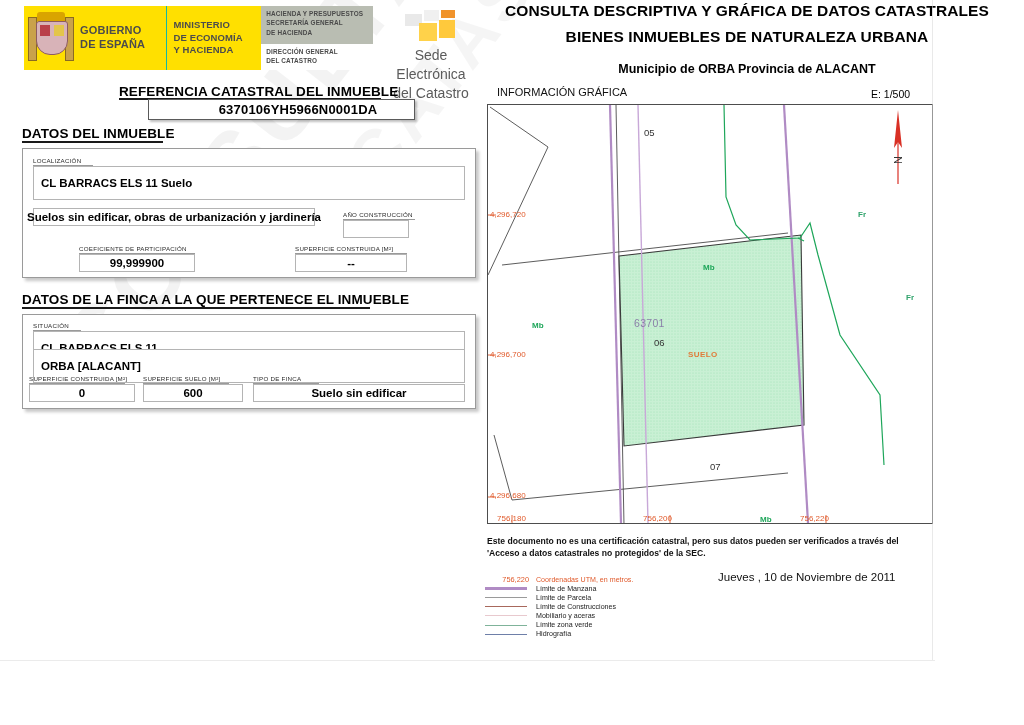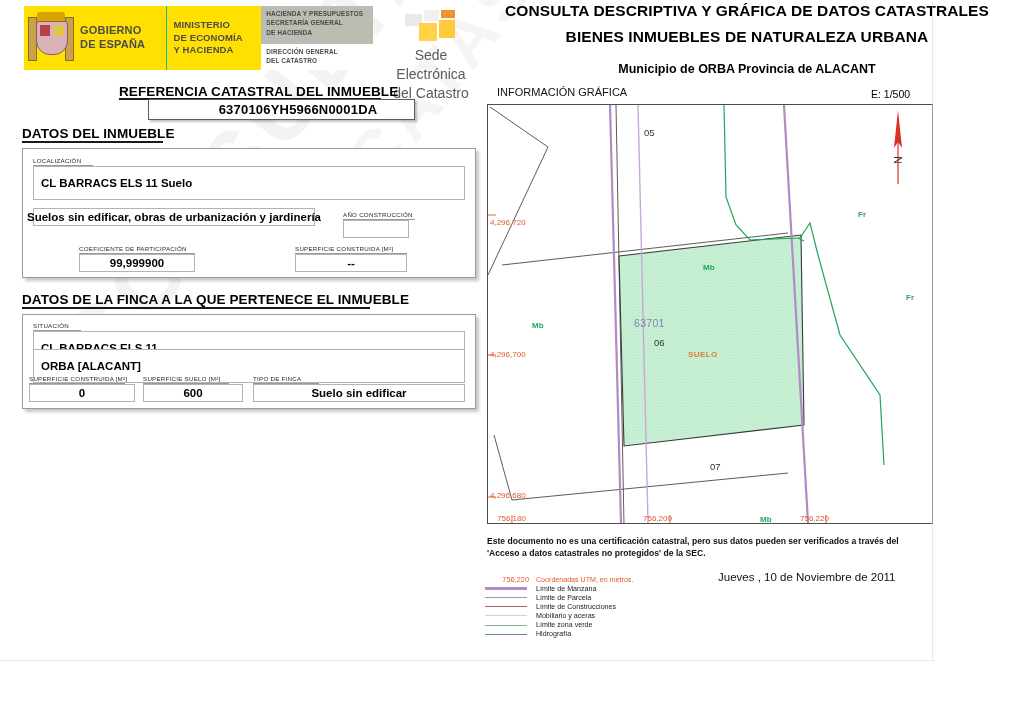--- a/index.html
+++ b/index.html
@@ -274,21 +274,21 @@
     <div style="position:absolute;left:146px;top:212px;font-size:10.5px;color:#8a7fa8;letter-spacing:.3px;">63701</div>
 
     <div style="position:absolute;left:215px;top:158px;font-size:8px;font-weight:700;color:#1EA65A;">Mb</div>
     <div style="position:absolute;left:44px;top:216px;font-size:8px;font-weight:700;color:#1EA65A;">Mb</div>
     <div style="position:absolute;left:272px;top:410px;font-size:8px;font-weight:700;color:#1EA65A;">Mb</div>
     <div style="position:absolute;left:370px;top:105px;font-size:8px;font-weight:700;color:#2FA36B;">Fr</div>
     <div style="position:absolute;left:418px;top:188px;font-size:8px;font-weight:700;color:#2FA36B;">Fr</div>
     <div style="position:absolute;left:200px;top:245px;font-size:8px;font-weight:700;color:#E07B39;letter-spacing:.4px;">SUELO</div>
   </div>
 
-  <div class="coord" style="left:490px;top:210px;margin-top:8px;">4,296,720</div>
+  <div class="coord" style="left:490px;top:210px;">4,296,720</div>
   <div class="coord" style="left:490px;top:350px;">4,296,700</div>
   <div class="coord" style="left:490px;top:491px;">4,296,680</div>
   <div class="coord" style="left:497px;top:514px;">756,180</div>
   <div class="coord" style="left:643px;top:514px;">756,200</div>
   <div class="coord" style="left:800px;top:514px;">756,220</div>
 
   <div class="disclaimer">
     <div>Este documento no es una certificación catastral, pero sus datos pueden ser verificados a través del</div>
     <div>'Acceso a datos catastrales no protegidos' de la SEC.</div>
   </div>

